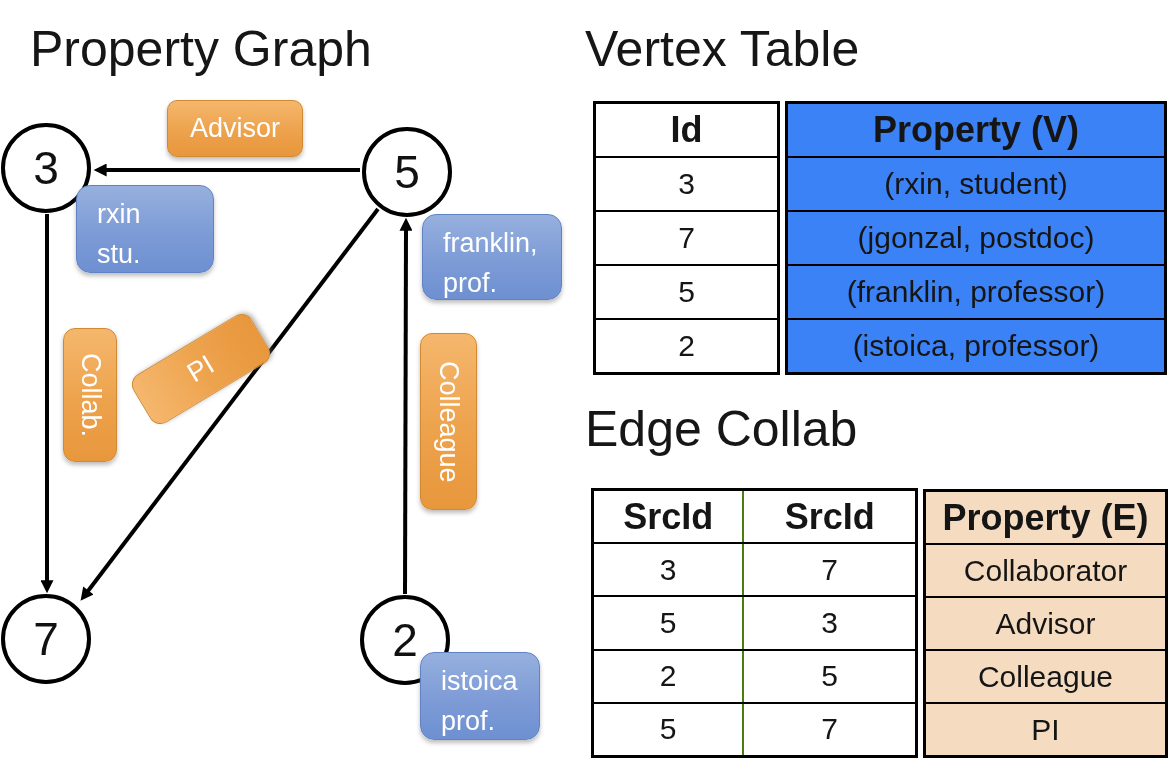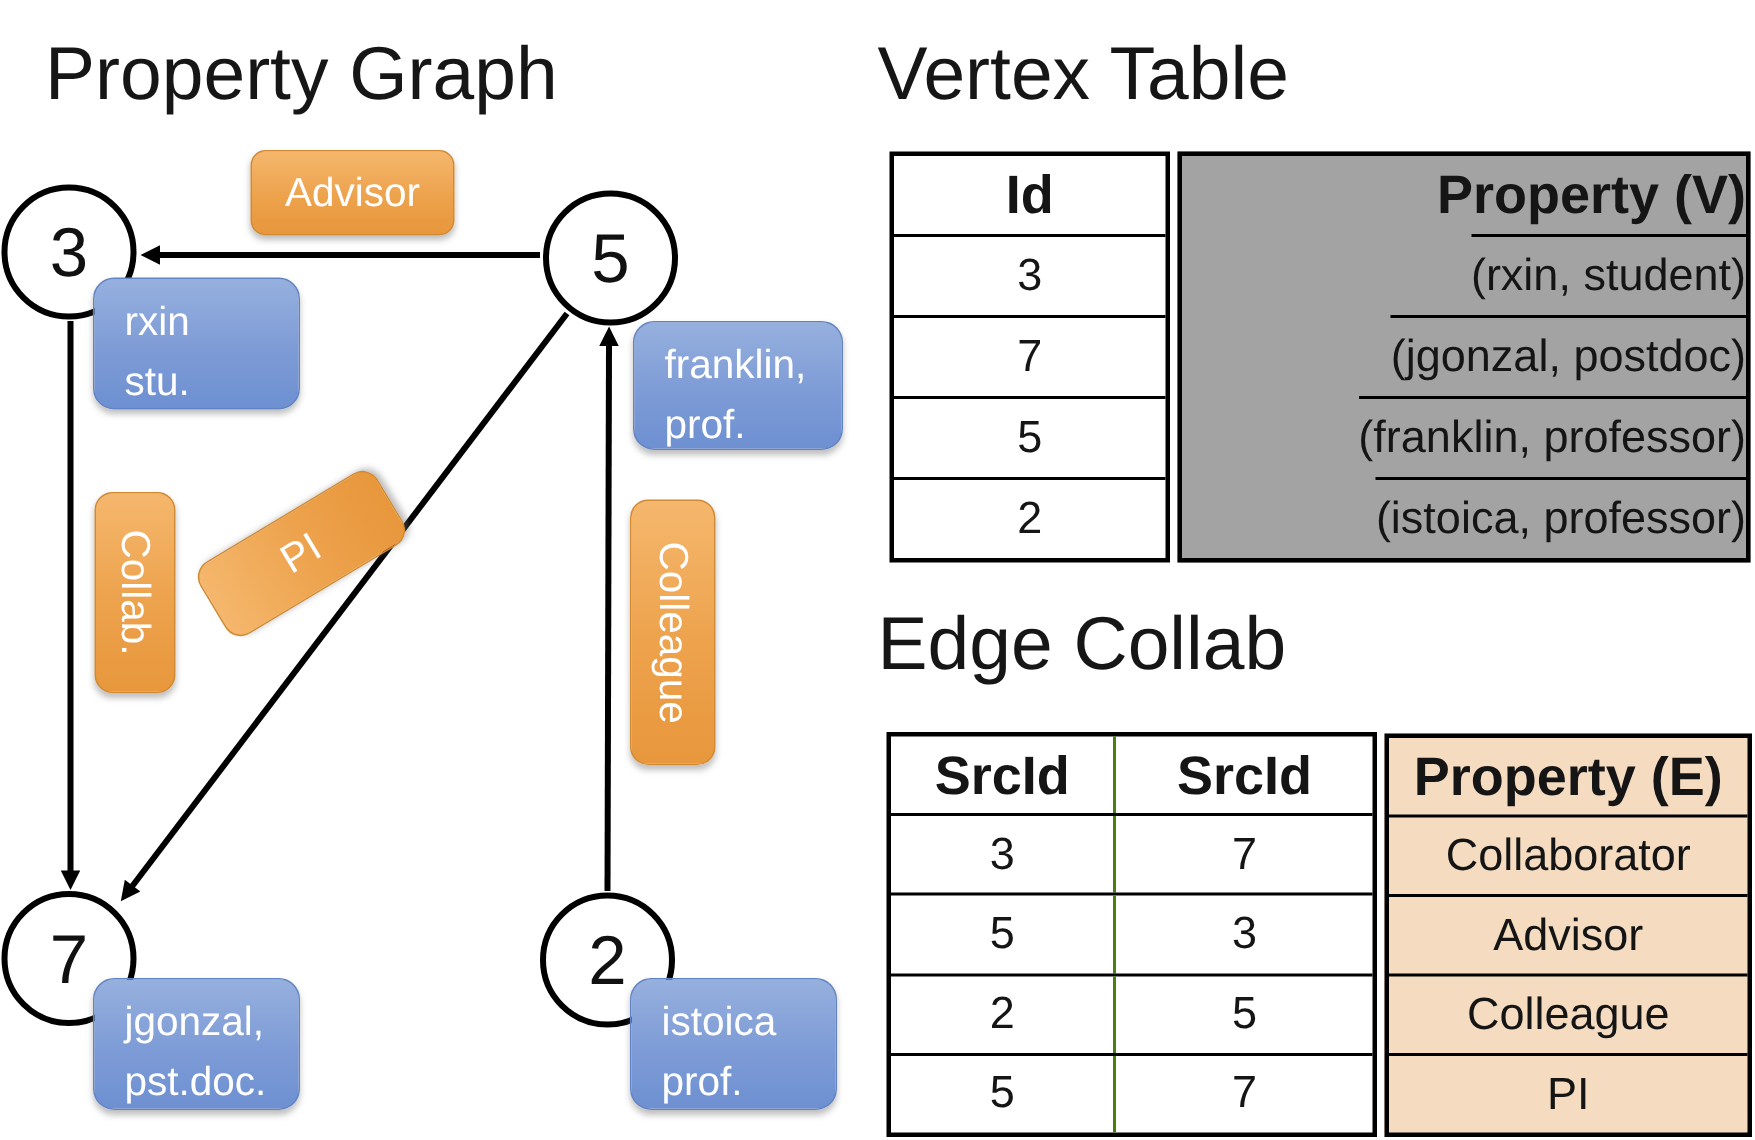--- a/index.html
+++ b/index.html
@@ -44,21 +44,21 @@
   .trow{
     flex:1;display:flex;align-items:center;justify-content:center;
     border-top:2px solid #000;font-size:30px;font-weight:300;color:#151515;
   }
   .trow:first-child{border-top:none;}
   .trow.hdr{font-weight:bold;font-size:36px;}
   .tcell{
     flex:1;height:100%;display:flex;align-items:center;justify-content:center;
   }
   .tcell.divider{border-right:2px solid #4d7c0f;}
-  .tbl.vfill{background:#a3a3a3;align-items:flex-end;}
+  .tbl.vfill{background:#3b82f6;}
   .tbl.efill{background:#f5dcc1;}
 </style>
 </head>
 <body>
 
 <div class="canvas">
 
   <div class="title" style="left:30px;top:24px;width:510px;">Property Graph</div>
 
   <svg class="edges-svg" viewBox="0 0 585 760" xmlns="http://www.w3.org/2000/svg">
@@ -76,33 +76,29 @@
   <div class="vertex-circle" style="left:1px;top:123px;">3</div>
   <div class="vertex-circle" style="left:362px;top:127px;">5</div>
   <div class="vertex-circle" style="left:1px;top:594px;">7</div>
   <div class="vertex-circle" style="left:360px;top:595px;">2</div>
 
   <div class="elabel" style="left:167px;top:100px;width:136px;height:57px;">Advisor</div>
   <div class="elabel vertical" style="left:63px;top:328px;width:54px;height:134px;">Collab.</div>
   <div class="elabel vertical rotated" style="left:173px;top:300px;width:56px;height:138px;">PI</div>
   <div class="elabel vertical" style="left:420px;top:333px;width:57px;height:177px;">Colleague</div>
 
-  <div class="vprop" style="left:62px;top:185px;width:138px;height:88px;">
+  <div class="vprop" style="left:76px;top:185px;width:138px;height:88px;">
     <div>rxin</div>
     <div>stu.</div>
   </div>
   <div class="vprop" style="left:422px;top:186px;width:140px;height:86px;margin-top:28px;">
     <div>franklin,</div>
     <div>prof.</div>
   </div>
-  <div class="vprop" style="left:62px;top:652px;width:138px;height:88px;">
-    <div>jgonzal,</div>
-    <div>pst.doc.</div>
-  </div>
-  <div class="vprop" style="left:420px;top:652px;width:138px;height:88px;">
+  <div class="vprop" style="left:420px;top:652px;width:120px;height:88px;">
     <div>istoica</div>
     <div>prof.</div>
   </div>
 
   <div class="title" style="left:585px;top:24px;width:570px;">Vertex Table</div>
 
   <div class="tbl" style="left:593px;top:101px;width:187px;height:274px;">
     <div class="trow hdr">Id</div>
     <div class="trow">3</div>
     <div class="trow">7</div>

